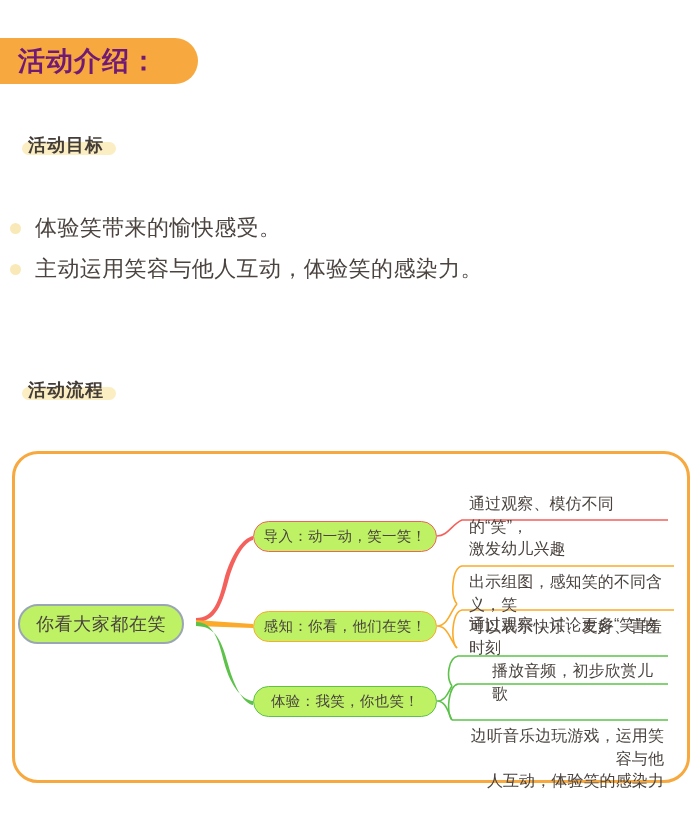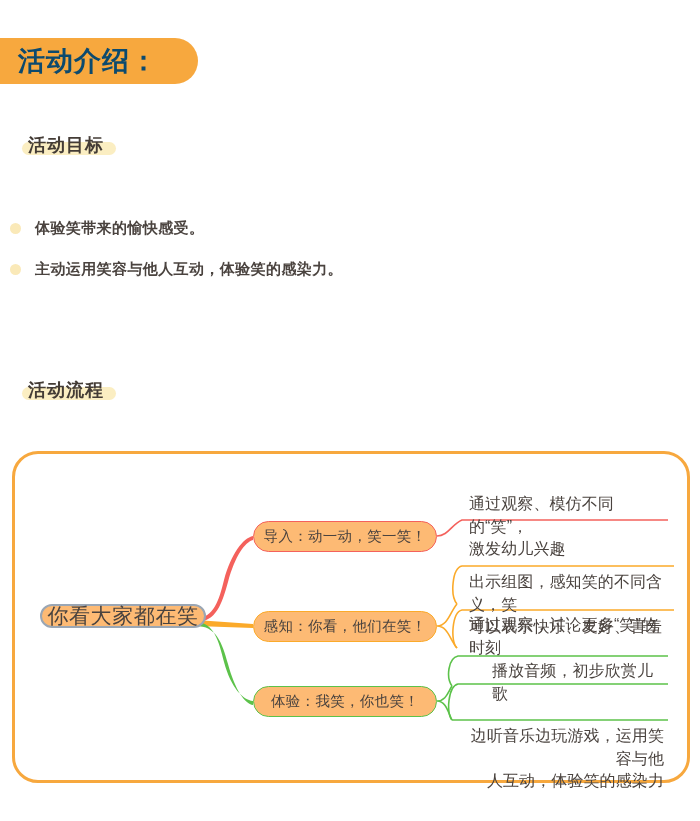--- a/index.html
+++ b/index.html
@@ -25,21 +25,21 @@
     min-width: 198px;
     background: #f7a83e;
     border-top-right-radius: 23px;
     border-bottom-right-radius: 23px;
     display: flex;
     align-items: center;
     padding: 0 26px 0 18px;
     box-sizing: border-box;
   }
   #header-pill .title-text {
-    color: #0c4a6e;
+    color: #701a75;
     font-size: 27px;
     font-weight: bold;
     letter-spacing: 1px;
     line-height: 1;
   }
 
   
   .section-heading {
     position: absolute;
     left: 28px;
@@ -82,25 +82,24 @@
   }
   .goal-bullet {
     width: 11px;
     height: 11px;
     border-radius: 50%;
     background: #fae9b8;
     margin-right: 14px;
     flex: 0 0 auto;
   }
   .goal-text {
-    font-size: 15px;
+    font-size: 22px;
     color: #4a433f;
     letter-spacing: 0.4px;
     line-height: 1.2;
-    font-weight: bold;
   }
 
   
   #mindmap-container {
     position: absolute;
     left: 12px;
     top: 451px;
     width: 678px;
     height: 332px;
     border: 3px solid #f7a83e;
@@ -116,31 +115,31 @@
     pointer-events: none;
   }
 
   
   .node {
     position: absolute;
     box-sizing: border-box;
     display: flex;
     align-items: center;
     justify-content: center;
-    background: #fdba74;
+    background: #bef264;
     white-space: nowrap;
   }
   #root-node {
-    left: 40px;
+    left: 18px;
     top: 604px;
     width: 166px;
-    height: 24px;
+    height: 40px;
     border: 2px solid #9aa6b4;
     border-radius: 20px;
-    font-size: 21px;
+    font-size: 18px;
     color: #4a433f;
     letter-spacing: 0.6px;
   }
   .branch-node {
     height: 31px;
     border-radius: 16px;
     border-width: 1.6px;
     border-style: solid;
     font-size: 14.5px;
     color: #4a433f;

